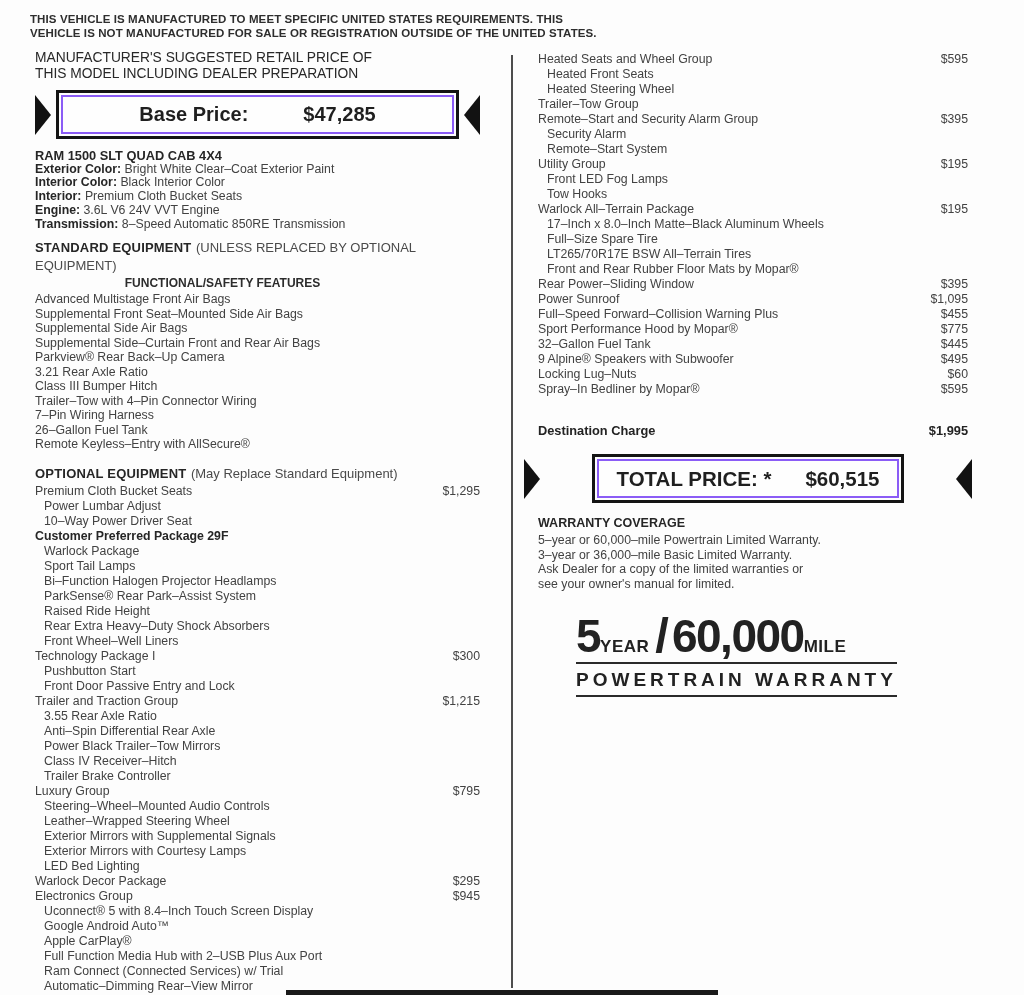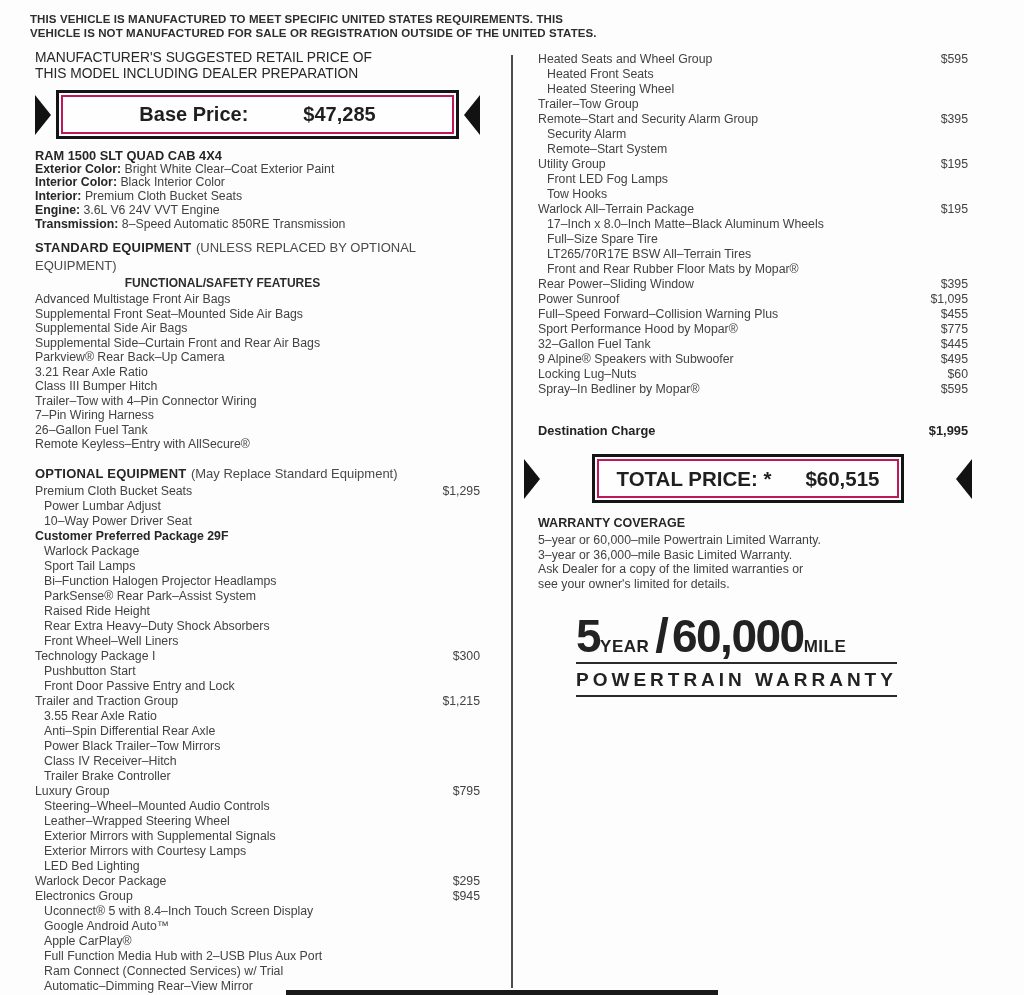--- a/index.html
+++ b/index.html
@@ -14,21 +14,21 @@
   .right-col { position:absolute; left:538px; top:50px; width:430px; }
   .divider   { position:absolute; left:511px; top:55px; width:2px; height:933px; background:#4d4d4d; }
 
   .msrp-header { font-size:13.8px; font-weight:normal; line-height:15.5px; color:#282828; }
 
   .price-band { display:flex; align-items:center; margin:9px 0 10px 0; height:49px; }
   .tri-right { width:0; height:0; border-left:16px solid #121212;
                border-top:20px solid transparent; border-bottom:20px solid transparent; flex-shrink:0; }
   .tri-left  { width:0; height:0; border-right:16px solid #121212;
                border-top:20px solid transparent; border-bottom:20px solid transparent; flex-shrink:0; }
-  .price-box { flex:1; margin:0 10px; height:39px; border:2px solid #be185d;
+  .price-box { flex:1; margin:0 10px; height:39px; border:2px solid #8b5cf6;
                outline:3px solid #141414; outline-offset:2px; background:#fefefe;
                display:flex; align-items:center; justify-content:center; }
   .price-box .lbl { font-weight:bold; color:#1f1f1f; }
   .price-box .val { font-weight:bold; color:#1f1f1f; }
   .base-band .lbl { font-size:20px; margin-right:55px; }
   .base-band .val { font-size:20px; }
   .total-band { margin:16px 0 0 -14px; width:448px;gap:47px; }
   .total-band .lbl { font-size:20.5px; margin-right:34px; }
   .total-band .val { font-size:20.5px; }
 
@@ -377,21 +377,21 @@
           <div class="eq-row">
             <span class="eq-name">5–year or 60,000–mile Powertrain Limited Warranty.</span>
           </div>
           <div class="eq-row">
             <span class="eq-name">3–year or 36,000–mile Basic Limited Warranty.</span>
           </div>
           <div class="eq-row">
             <span class="eq-name">Ask Dealer for a copy of the limited warranties or</span>
           </div>
           <div class="eq-row">
-            <span class="eq-name">see your owner's limited for details.</span>
+            <span class="eq-name">see your owner's manual for limited.</span>
           </div>
         </div>
     </div>
 
     <div class="wty-logo">
       <div class="wty-bigline">
         <span class="wty-num">5</span>
         <span class="wty-unit">YEAR</span>
         <span class="wty-slash">/</span>
         <span class="wty-num">60,000</span>

